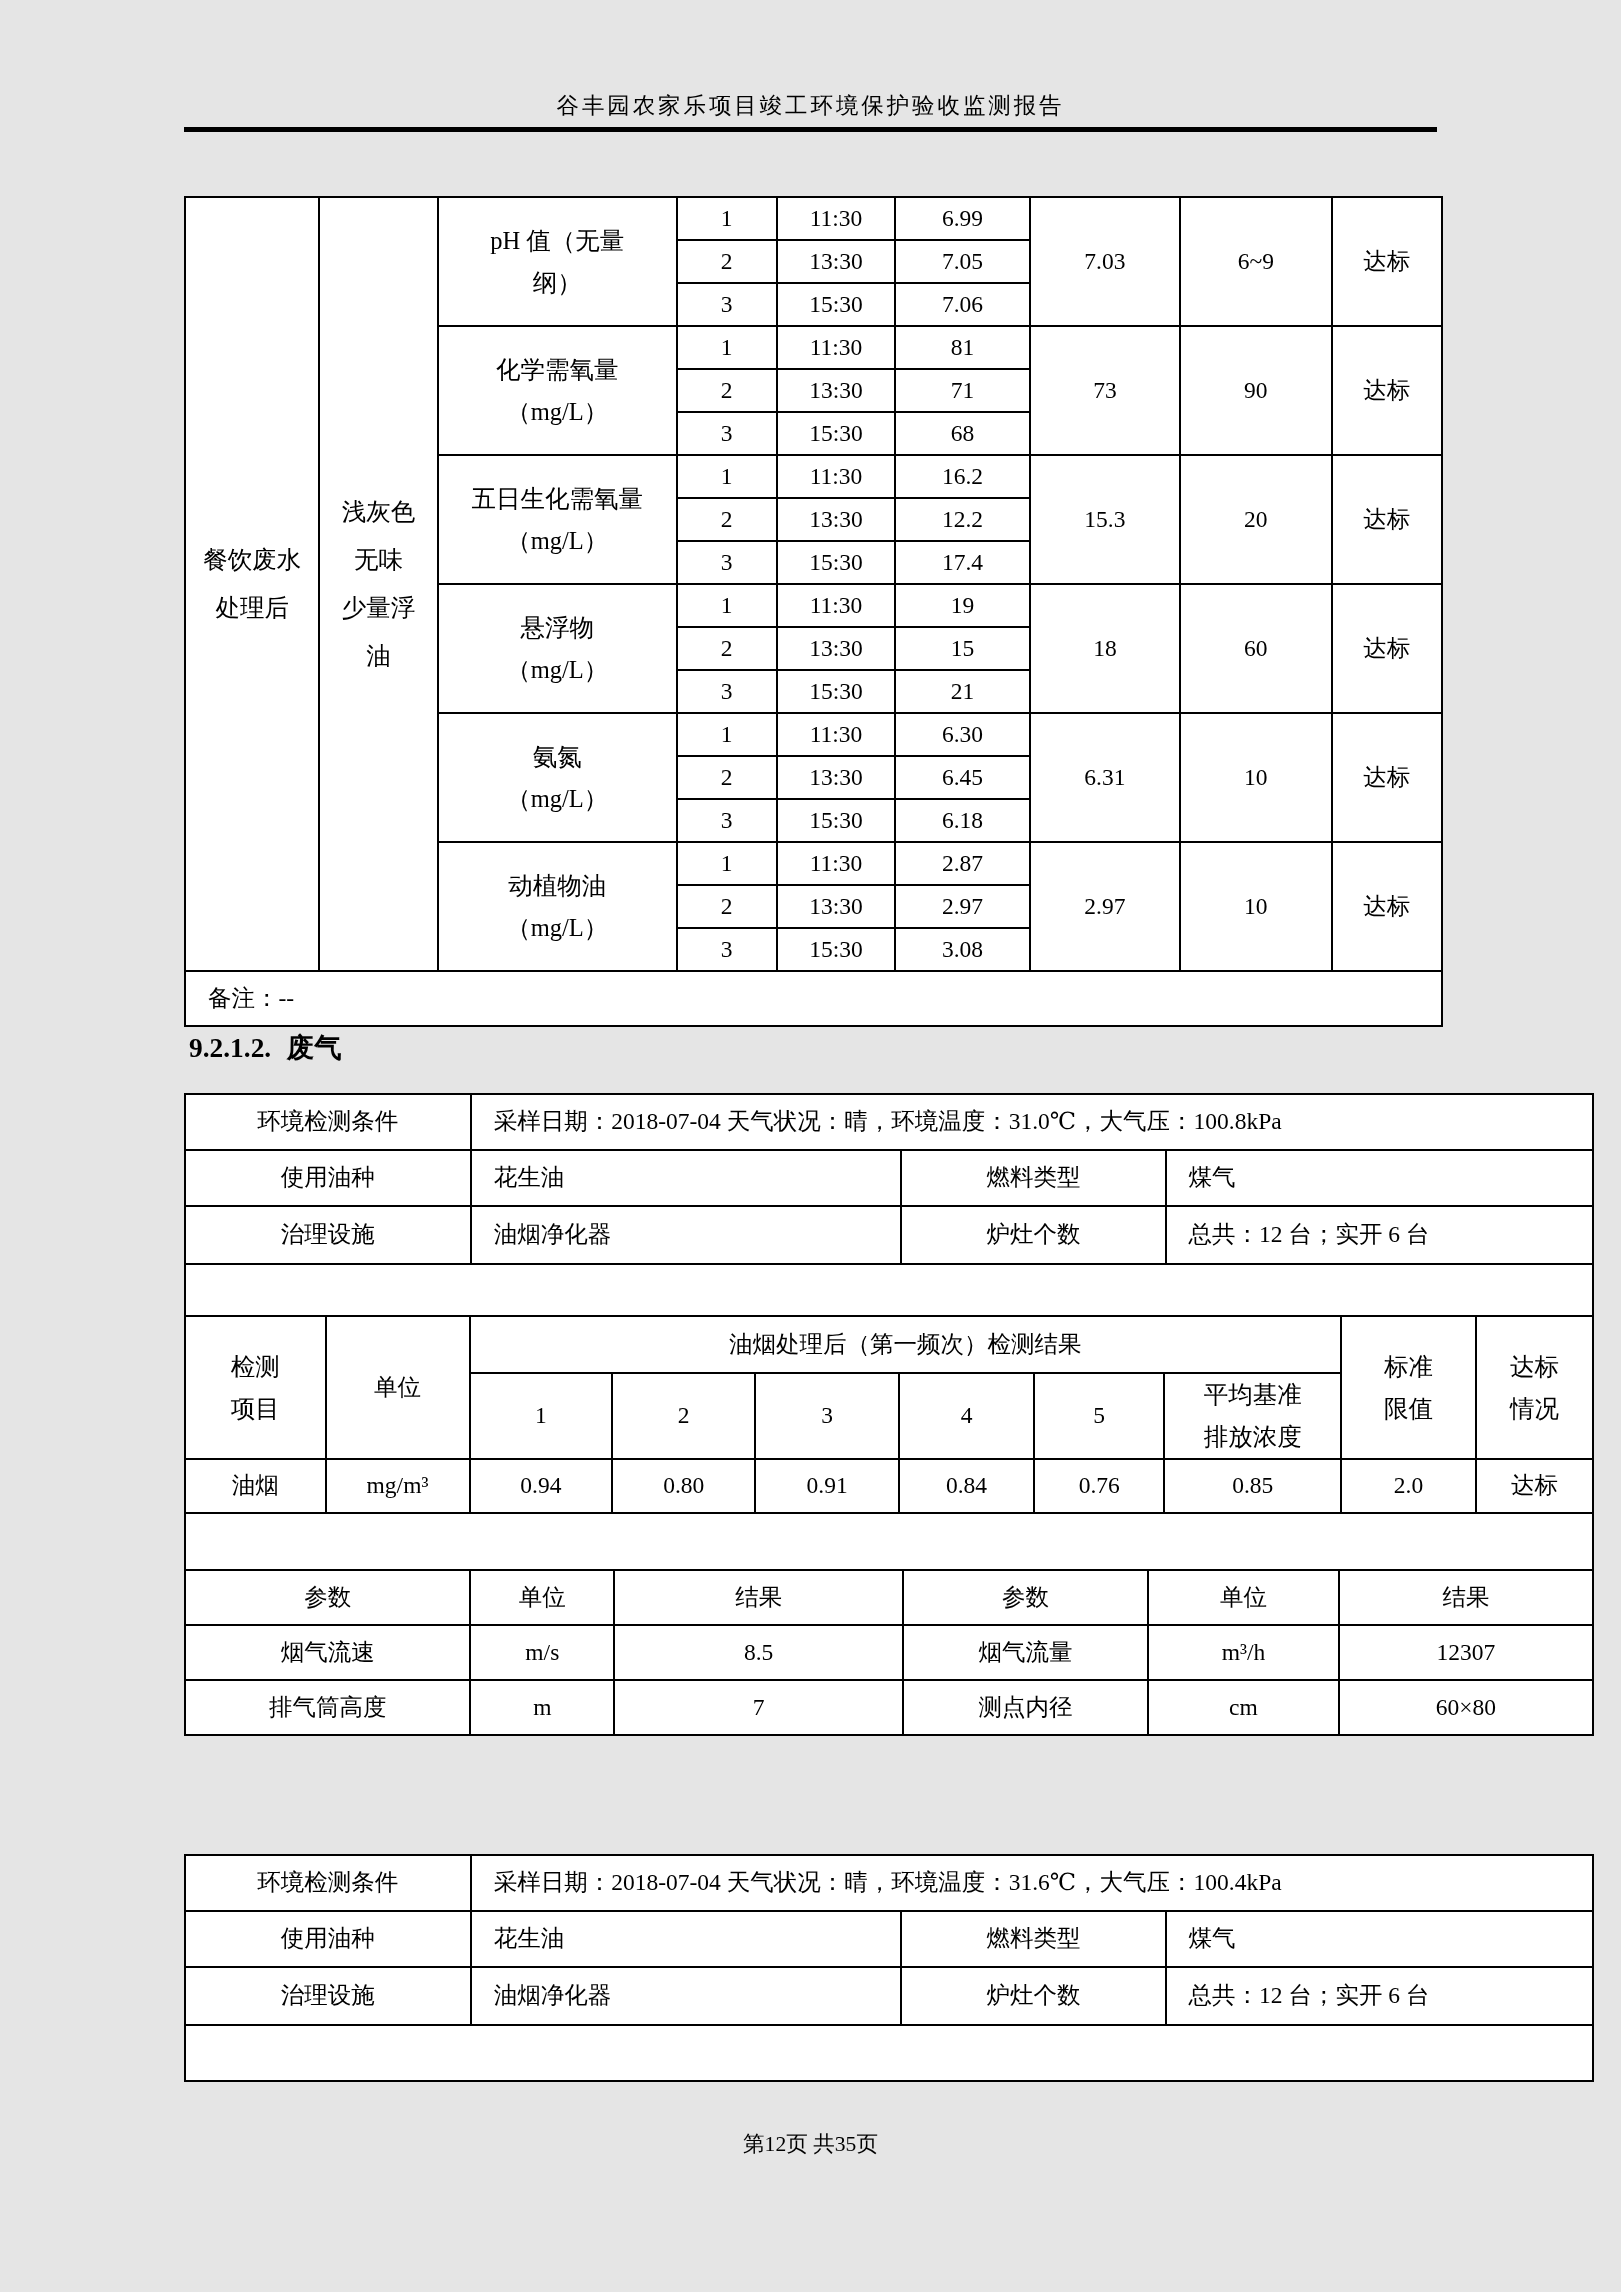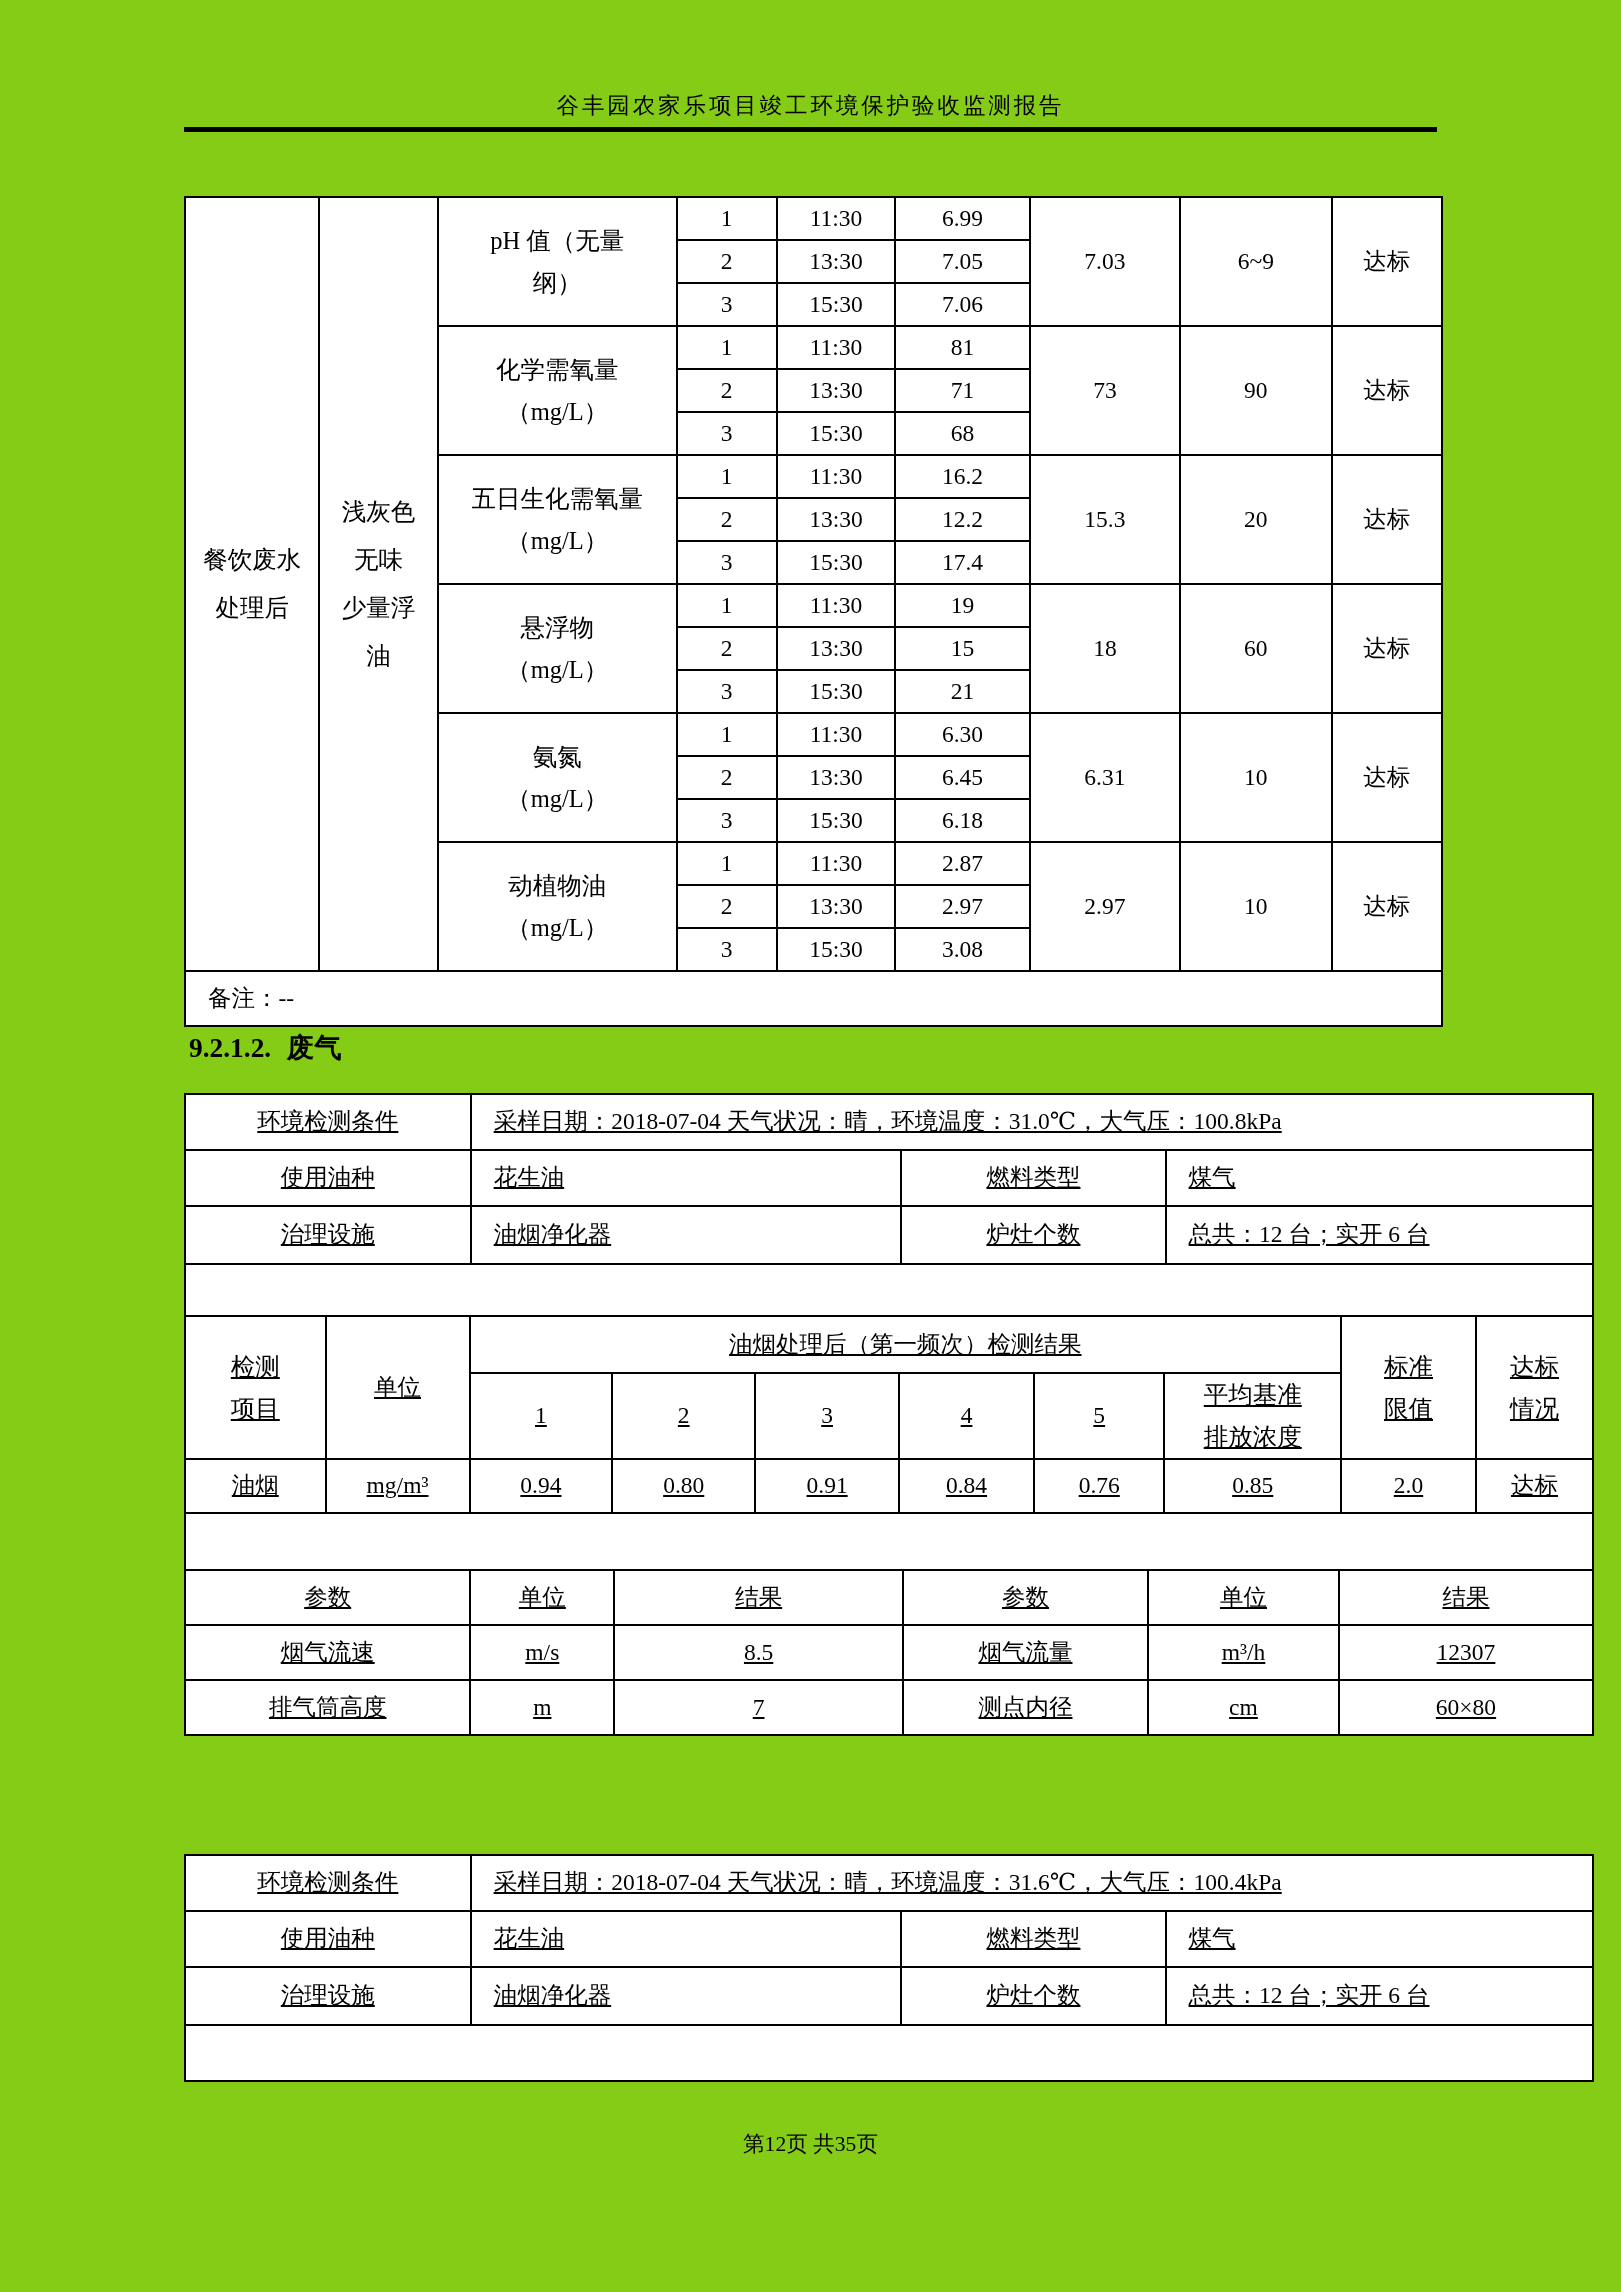--- a/index.html
+++ b/index.html
@@ -4,21 +4,21 @@
 <style>
   * { margin:0; padding:0; box-sizing:border-box; }
   html,body { background:#ffffff; }
   body {
     font-family:"Liberation Serif","DejaVu Serif",serif;
     color:#000;
   }
   .page {
     position:relative;
     width:1621px; height:2293px;
-    background:#84cc16;
+    background:#e5e5e5;
     overflow:hidden;
   }
   .doc-header {
     position:absolute; top:90px; left:0; width:100%;
     text-align:center; font-size:22.5px; letter-spacing:2.9px;
     white-space:nowrap;
   }
   .header-rule {
     position:absolute; top:127px; left:184px;
     width:1253px; height:4.9px; background:#000;
@@ -44,21 +44,21 @@
   .lh17 { line-height:1.7; font-size:24.5px; }
   .lh19 { line-height:1.95; font-size:24.5px;border-radius:31px; }
   .ta-left { text-align:left; padding-left:22px; }
 
   .tbl1 { position:absolute; top:196px; left:184px; width:1259px; }
   .tbl1 tr { height:43px; }
   .tbl1 tr.note-row { height:55px; }
 
   .tbl2-stack { position:absolute; top:1093px; left:184px; }
   .tbl3-stack { position:absolute; top:1854px; left:184px; }
-  .tbl2-stack table, .tbl3-stack table { width:1410px;text-decoration:underline; }
+  .tbl2-stack table, .tbl3-stack table { width:1410px; }
   .tbl2-stack table + table { margin-top:-2.9px; }
 
   .rowA  { height:56px; }
   .rowA3 { height:58px; }
   .rowAe { height:53px; }
   .rowB1 { height:57px; }
   .rowB2 { height:86px; }
   .rowBd { height:54px;margin-left:12px; }
   .rowBe { height:58px; }
   .rowCh { height:55px; }

